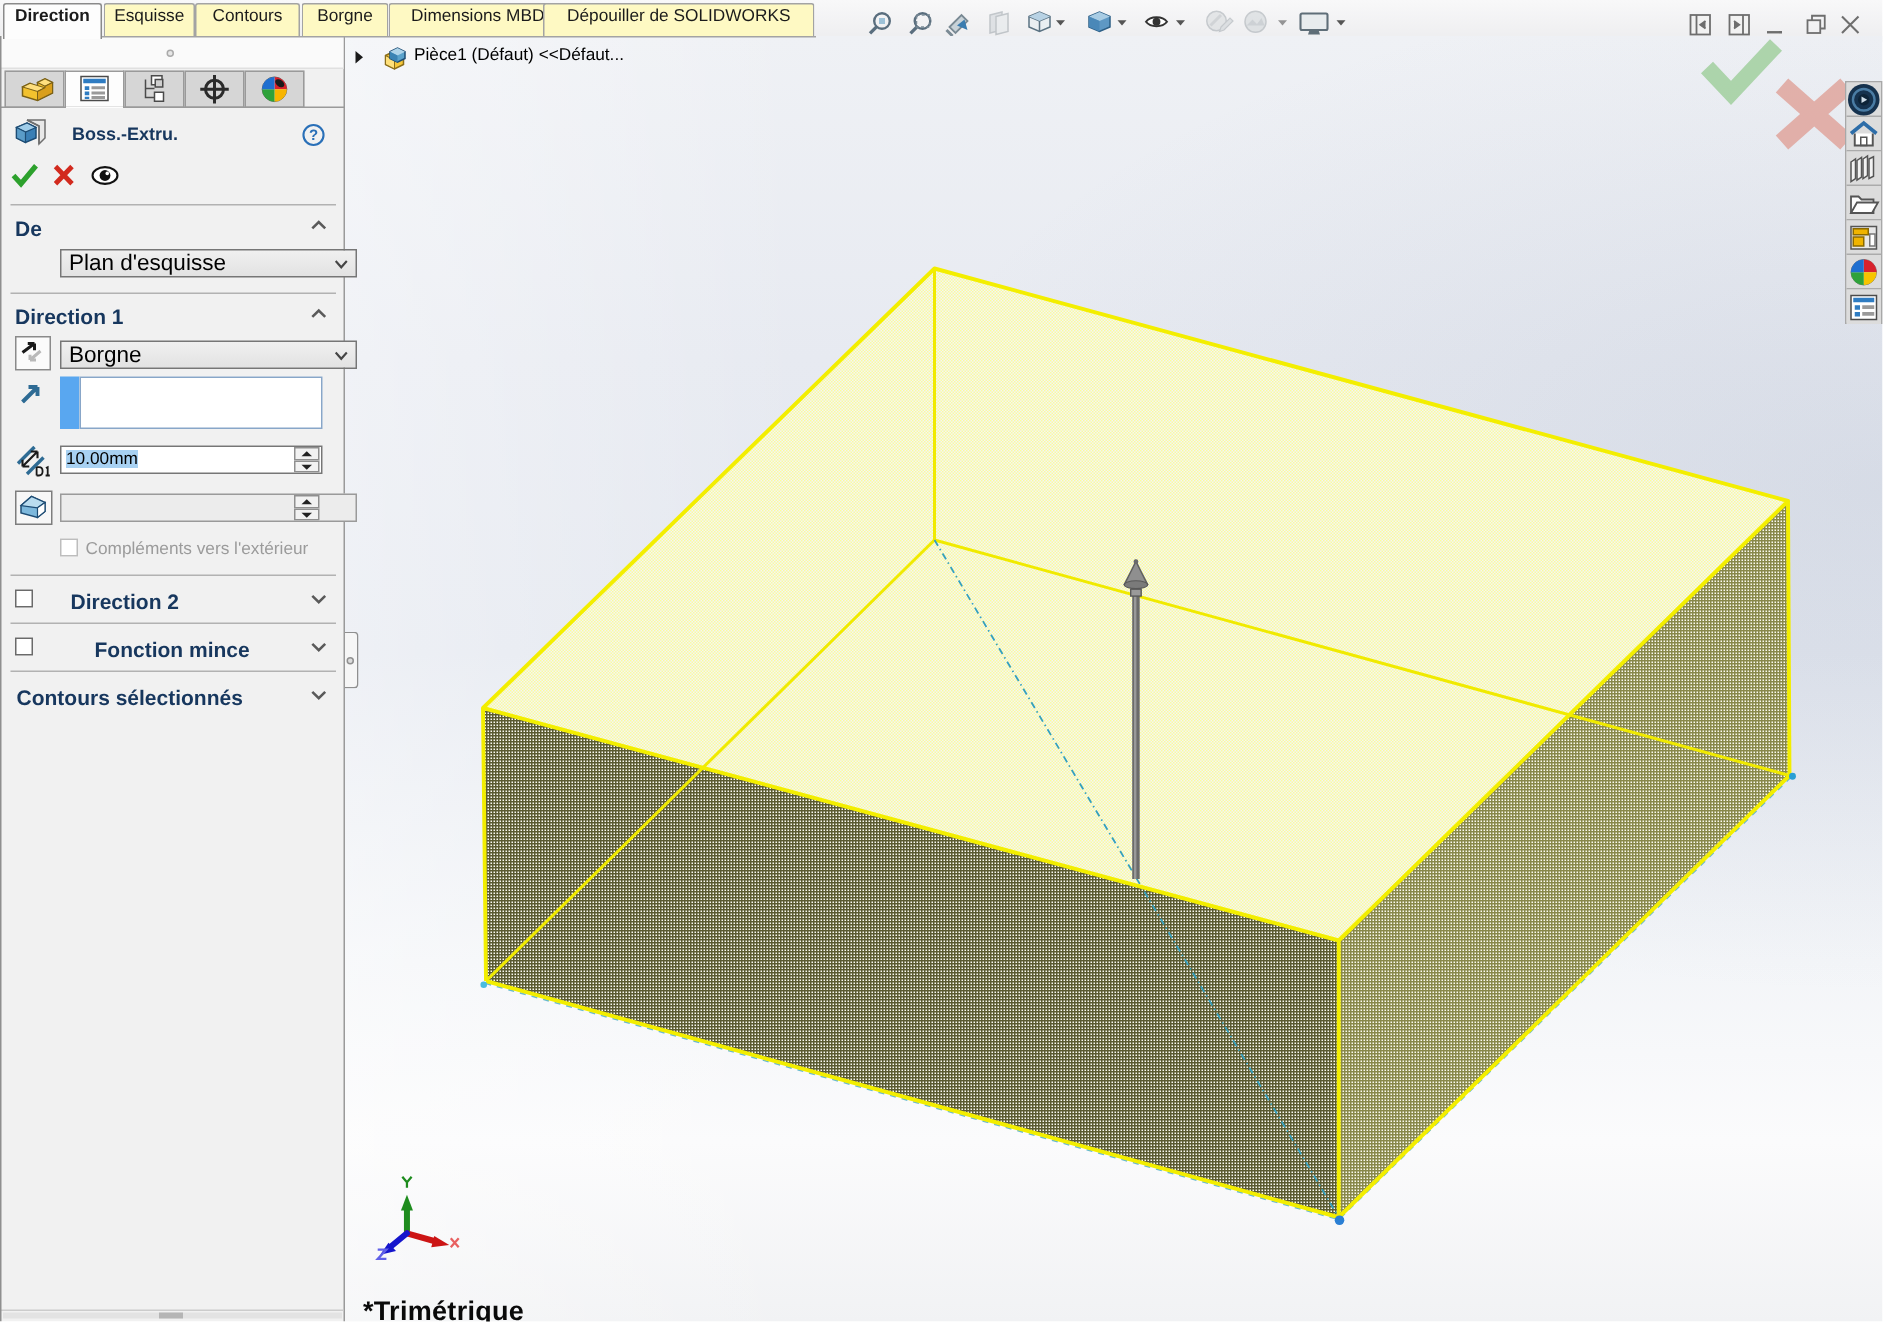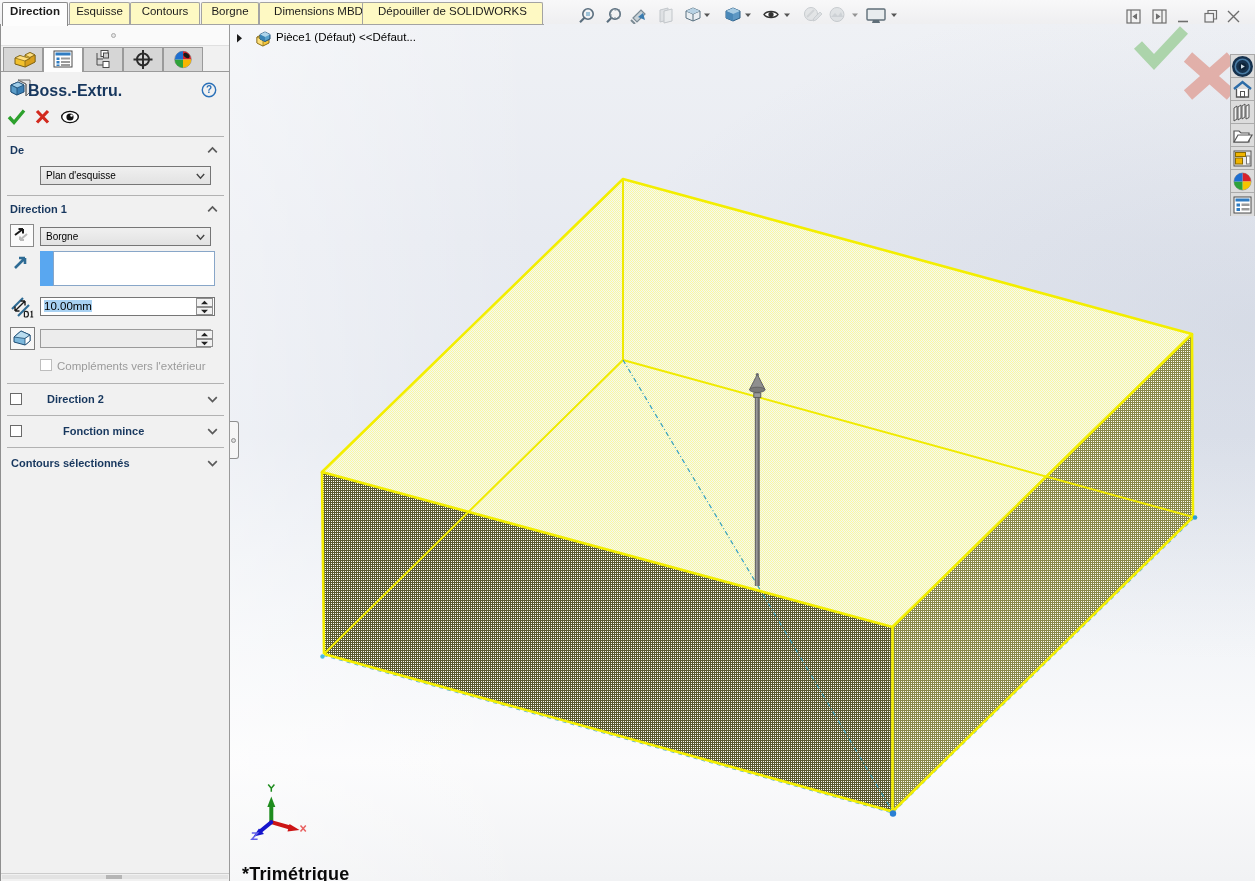--- a/index.html
+++ b/index.html
@@ -10,24 +10,24 @@
   #topstrip { left:0; top:0; width:1255px; height:28px; background:linear-gradient(#f8f8f9,#ededef); }
   .tab { top:2px; height:22px; background:#fef9c3; border:1px solid #a3a3a3; border-bottom:none;
          border-radius:2px 2px 0 0; font-size:11.5px; color:#1b1b1b; text-align:center; line-height:17px; }
   .tab.active { background:#fdfdfd; font-weight:bold; height:24px; border-color:#8a8a8a; z-index:3; }
   
   #panel { left:0; top:24px; width:230px; height:857px; background:#f1f1f1; border-right:1px solid #9a9a9a; }
   #paneltopstrip { left:0; top:0px; width:229px; height:22px; background:#fafafa; border-bottom:1px solid #e0e0e0;}
   .pmtab { top:23px; height:25px; width:40px; background:#d6d6d6; border:1px solid #9a9a9a; }
   .pmtab.active { background:#fdfdfd; border-bottom-color:#fdfdfd; }
   .sep { left:7px; width:217px; height:1px; background:#b2b2b2; }
-  .hdr { font-size:11px; font-weight:bold; color:#17375e; }
+  .hdr { font-size:14px; font-weight:bold; color:#17375e; }
   .chev { width:11px; height:11px; }
-  .combo { left:40px; width:171px; height:19px; background:linear-gradient(#f0f0f0,#e2e2e2);
-           border:1px solid #767676; font-size:10px; color:#000; line-height:17px; padding-left:5px; }
+  .combo { left:40px; width:198px; height:19px; background:linear-gradient(#f0f0f0,#e2e2e2);
+           border:1px solid #767676; font-size:15px; color:#000; line-height:17px; padding-left:5px; }
   .spinbox { left:40px; width:175px; height:19px; background:#fff; border:1px solid #767676;
              font-size:11.5px; color:#000; line-height:17px; padding-left:3px; }
   .cb { width:12px; height:12px; background:#fff; border:1px solid #8f8f8f; }
   #viewport { left:230px; top:24px; width:1025px; height:857px;
      background:radial-gradient(ellipse 90% 55% at 100% 35%, rgba(122,138,168,0.14) 0%, rgba(122,138,168,0) 72%),
                 linear-gradient(to right, rgba(255,255,255,0.4) 0%, rgba(255,255,255,0) 30%),
                 linear-gradient(to bottom, #eff1f5 0%, #e7eaf1 25%, #e3e7ef 48%, #f3f5f8 72%, #fbfbfc 86%, #f1f2f4 100%); }
   #crumb { left:46px; top:7px; font-size:11.5px; color:#000; }
   #trimetric { left:12px; top:840px; font-size:18px; font-weight:bold; color:#0a0a0a; letter-spacing:0.2px;}
   #rtoolbar { left:1000px; top:30px; width:25px; height:162px; background:#d8d8d8; border:1px solid #a8a8a8; }
@@ -296,21 +296,21 @@
   <div class="abs" style="left:0;top:47px;width:230px;height:1px;background:#9a9a9a;"></div>
   <div class="abs" style="left:44px;top:47px;width:38px;height:1px;background:#fdfdfd;"></div>
 
   <svg class="abs" style="left:9px;top:53px;" width="24" height="22" viewBox="0 0 24 22">
     <path d="M9,3 L21,3 L21,15 L17,19 L17,7 L9,3" fill="#e8e8e8" stroke="#6f6f6f" stroke-width="1"></path>
       <path d="M9,3 L17,7 L17,19" fill="none" stroke="#6f6f6f" stroke-width="1"></path>
     <path d="M2,8 L9,5 L15,8 L15,15 L8,18 L2,15 Z" fill="#3a7fb5" stroke="#1d4c74" stroke-width="1"></path>
       <path d="M2,8 L9,5 L15,8 L8,11 Z" fill="#9fcce8" stroke="#1d4c74" stroke-width="0.8"></path>
       <path d="M2,8 L8,11 L8,18 L2,15 Z" fill="#5a9cc8" stroke="#1d4c74" stroke-width="0.8"></path>
   </svg>
-  <div class="abs" style="left:28px;top:58px;font-size:16px;font-weight:bold;color:#17375e;">Boss.-Extru.</div>
+  <div class="abs" style="left:48px;top:58px;font-size:12px;font-weight:bold;color:#17375e;">Boss.-Extru.</div>
   <svg class="abs" style="left:201px;top:58px;" width="16" height="16" viewBox="0 0 16 16">
       <circle cx="8" cy="8" r="6.7" fill="none" stroke="#2a70b8" stroke-width="1.4"></circle>
       <text x="8" y="11.4" font-size="10" font-weight="bold" fill="#2a70b8" text-anchor="middle" font-family="Liberation Sans">?</text>
     </svg>
 
   <svg class="abs" style="left:7px;top:84px;" width="75" height="18" viewBox="0 0 75 18">
     <path d="M2,9 L7,14.5 L17,2.5" fill="none" stroke="#2da12d" stroke-width="3.4"></path>
     <path d="M30,3 L41,14.5 M41,3 L30,14.5" fill="none" stroke="#d22a1e" stroke-width="3.2"></path>
     <ellipse cx="63" cy="9" rx="8.3" ry="5.6" fill="#fff" stroke="#111" stroke-width="1.4"></ellipse>
     <circle cx="63" cy="9" r="3.6" fill="#111"></circle>

